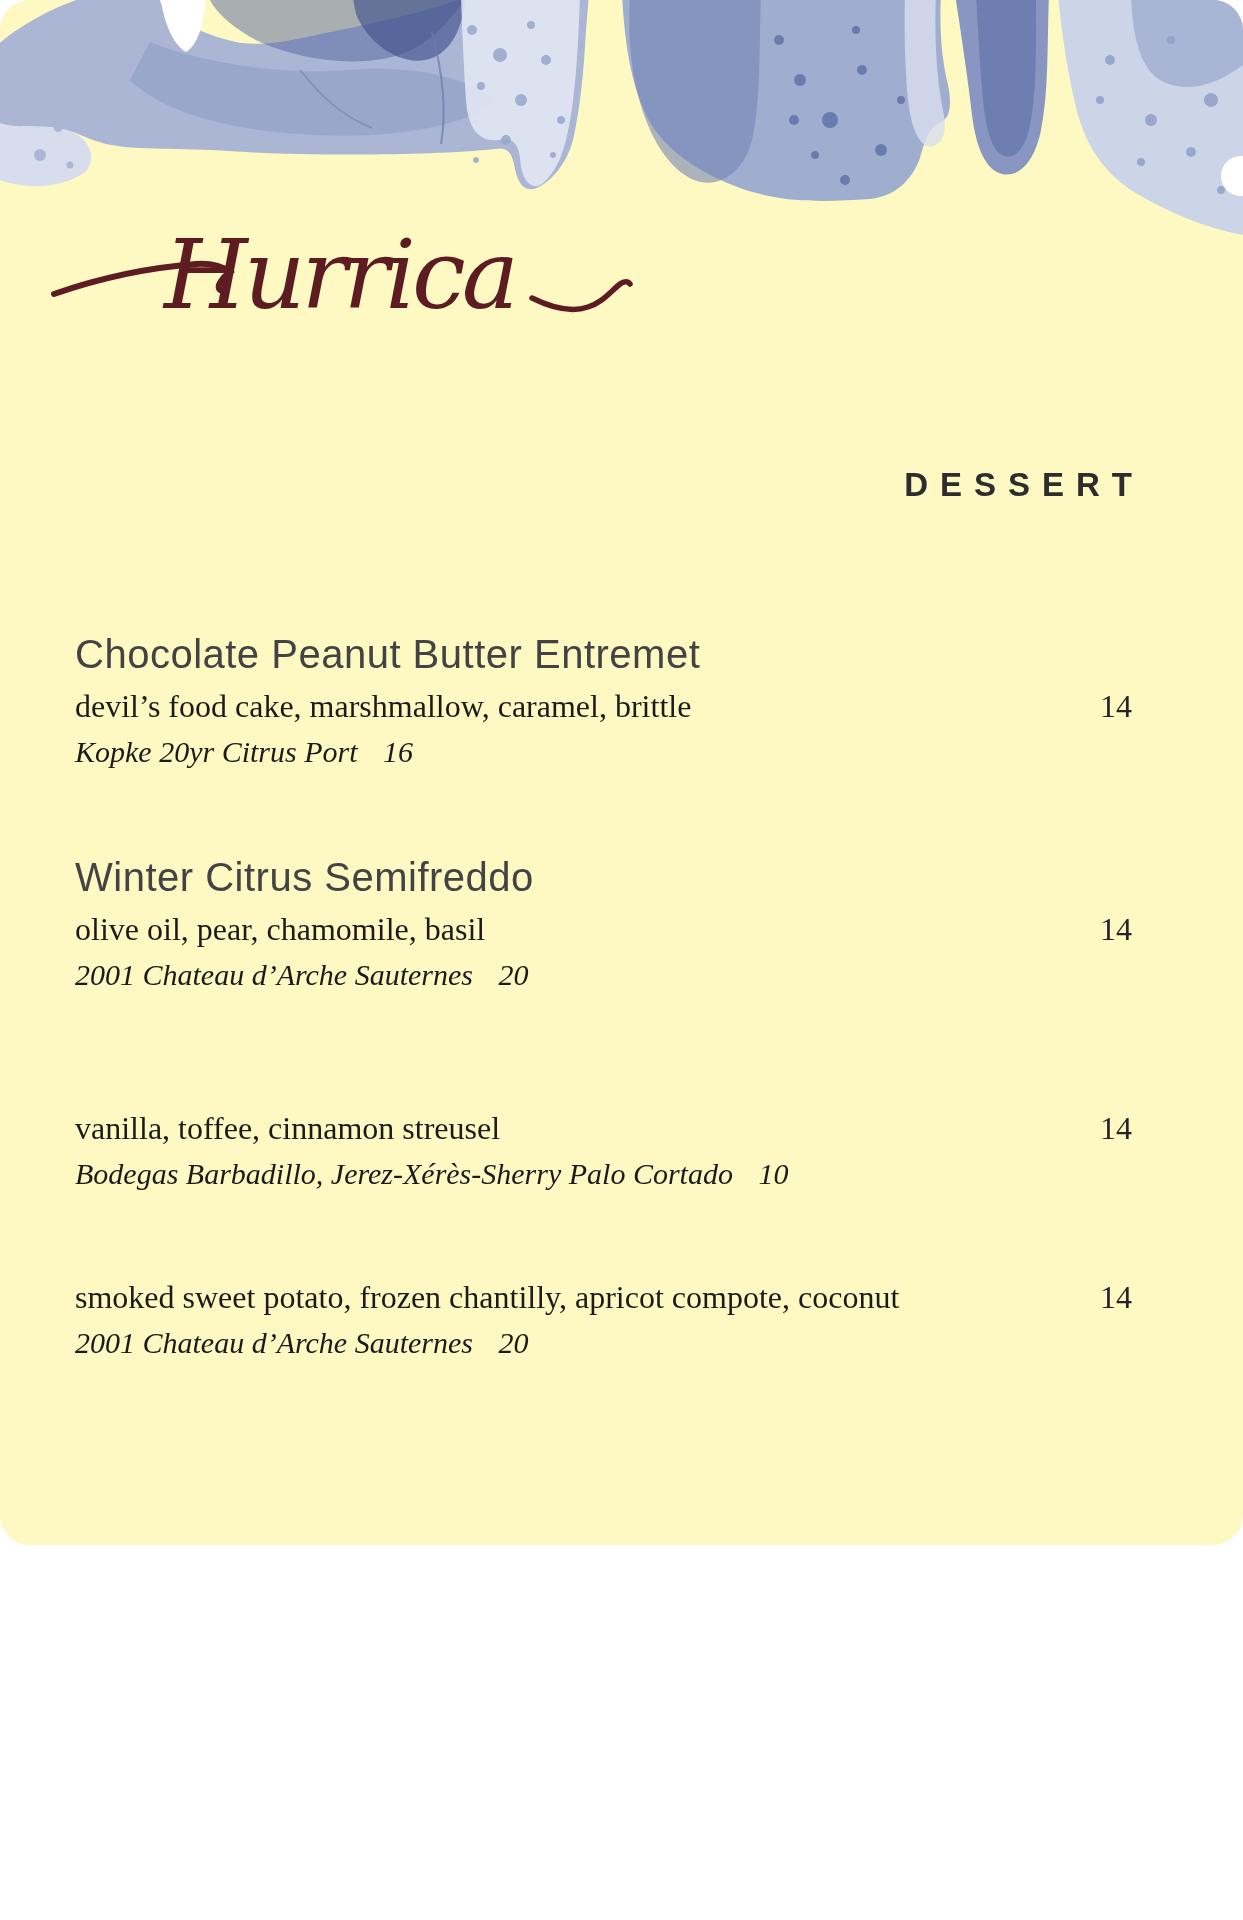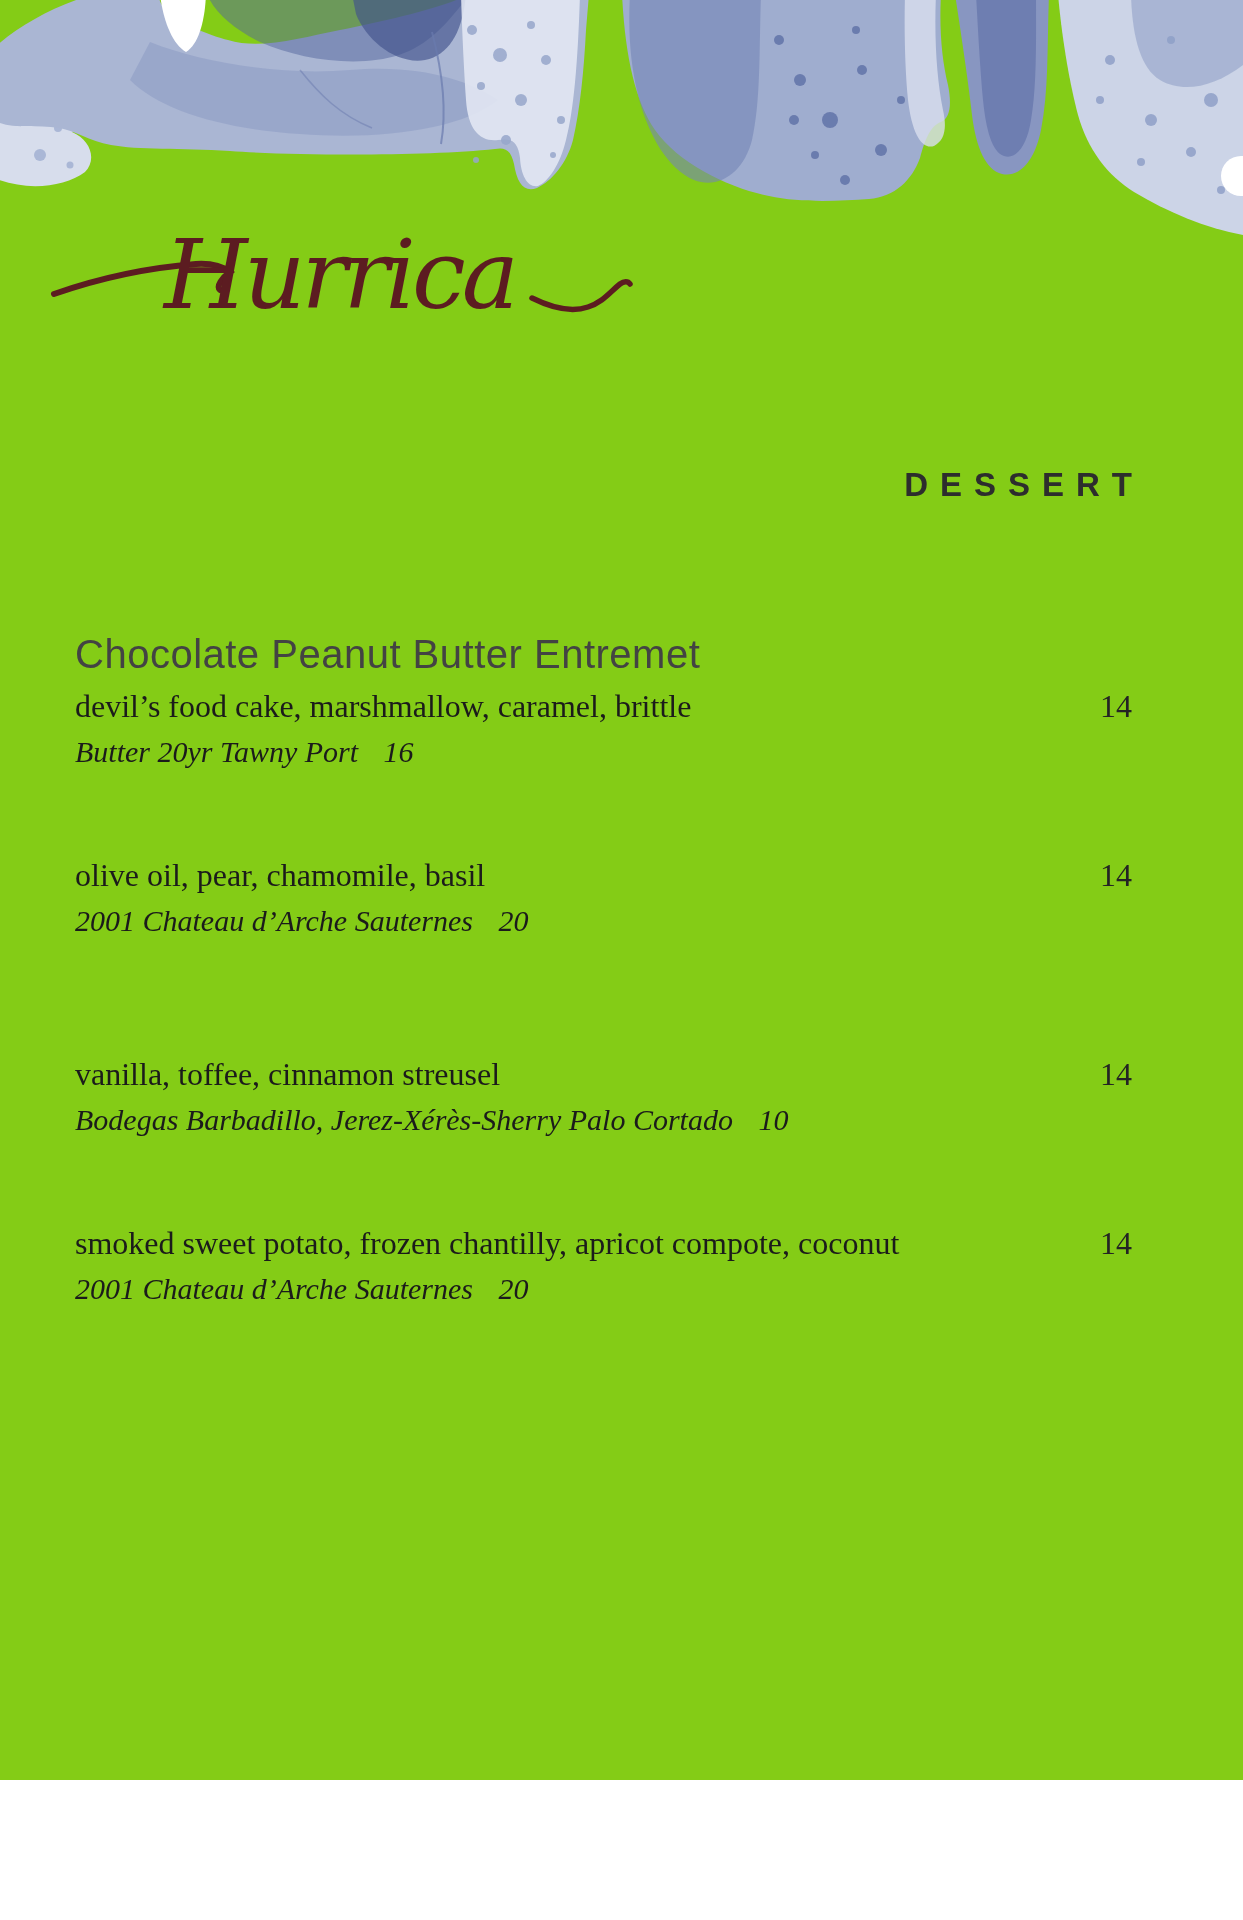--- a/index.html
+++ b/index.html
@@ -1,18 +1,18 @@
 <!DOCTYPE html>
 <html><head>
 <meta charset="utf-8">
 <style>
   html,body{margin:0;padding:0;background:#ffffff;}
   .page{
-    position:relative;width:1243px;height:1780px;background:#84cc16;
-    overflow:hidden;font-family:"Liberation Sans",sans-serif;
+    position:relative;width:1243px;height:1545px;background:#fef9c3;
+    overflow:hidden;font-family:"Liberation Sans",sans-serif;border-radius:30px;
   }
   .watercolor{position:absolute;top:0;left:0;display:block;}
   .logo{position:absolute;left:46px;top:194px;width:600px;height:160px;}
   .logo svg{display:block;}
   .logo text{
     font-family:"DejaVu Serif",serif;font-style:italic;
     font-size:96px;fill:#5c1c21;letter-spacing:-4px;
   }
   .logo .swash{stroke:#5c1c21;fill:none;stroke-linecap:round;}
   .section-title{
@@ -150,26 +150,27 @@
 
   <main class="menu">
 
     <section class="item">
       <h2 class="item-name">Chocolate Peanut Butter Entremet</h2>
       <div class="item-line">
         <span class="item-desc">devil’s food cake, marshmallow, caramel, brittle</span>
         <span class="item-price">14</span>
       </div>
       <div class="pairing">
-        <span class="pairing-text">Butter 20yr Tawny Port</span>
+        <span class="pairing-text">Kopke 20yr Citrus Port</span>
         <span class="pairing-price">16</span>
       </div>
     </section>
 
     <section class="item">
+      <h2 class="item-name">Winter Citrus Semifreddo</h2>
       <div class="item-line">
         <span class="item-desc">olive oil, pear, chamomile, basil</span>
         <span class="item-price">14</span>
       </div>
       <div class="pairing">
         <span class="pairing-text">2001 Chateau d’Arche Sauternes</span>
         <span class="pairing-price">20</span>
       </div>
     </section>
 

